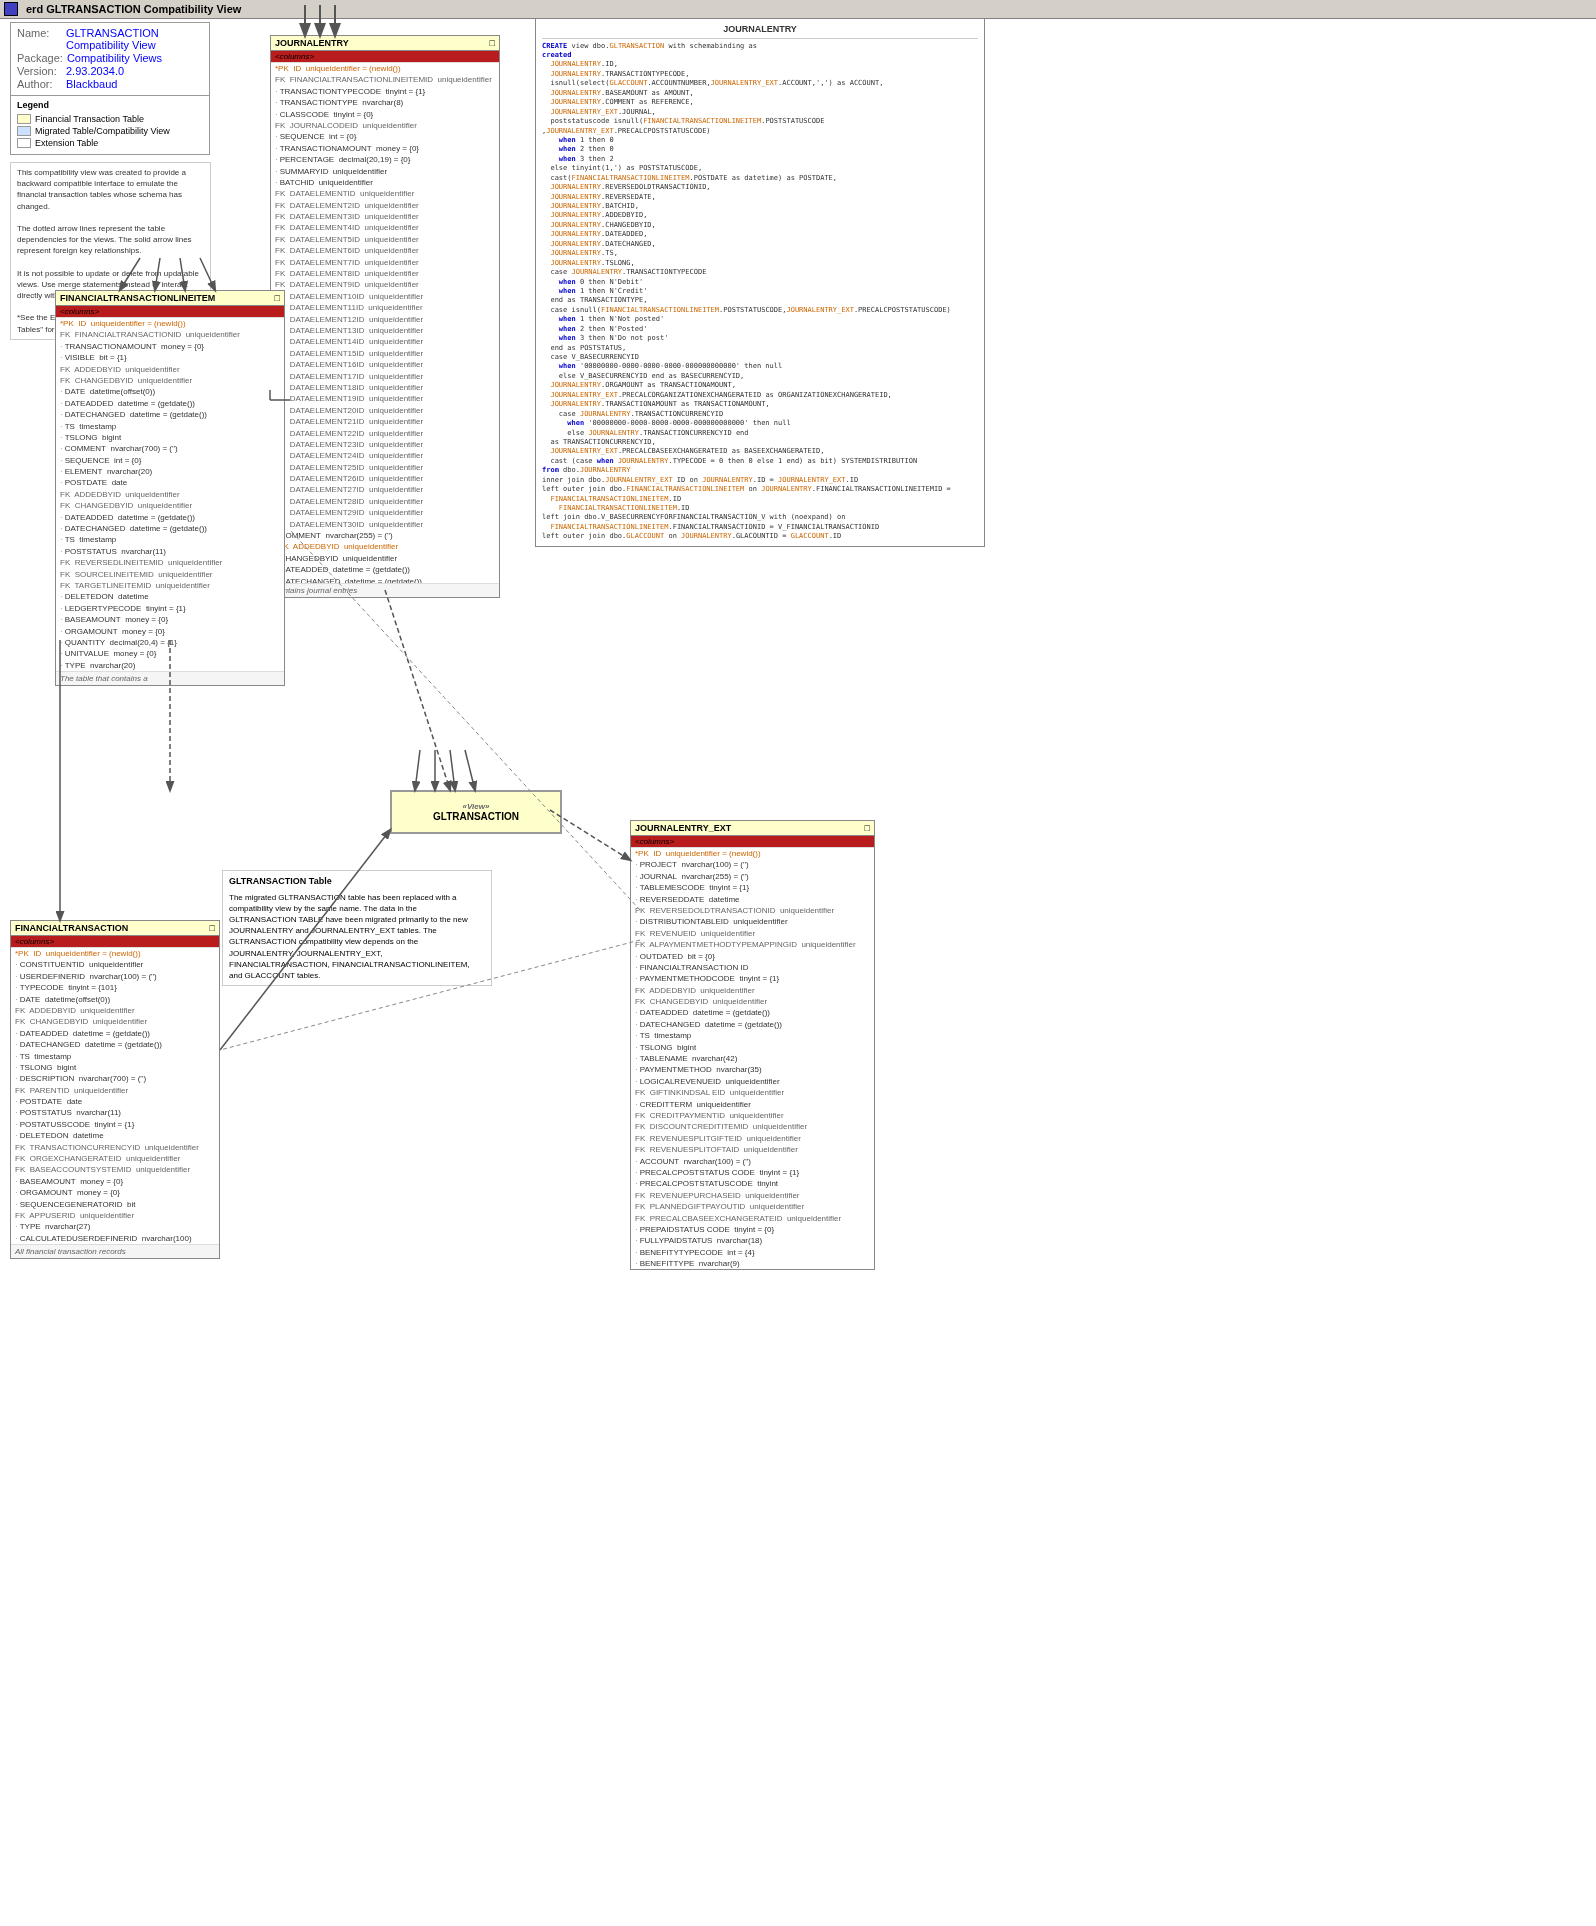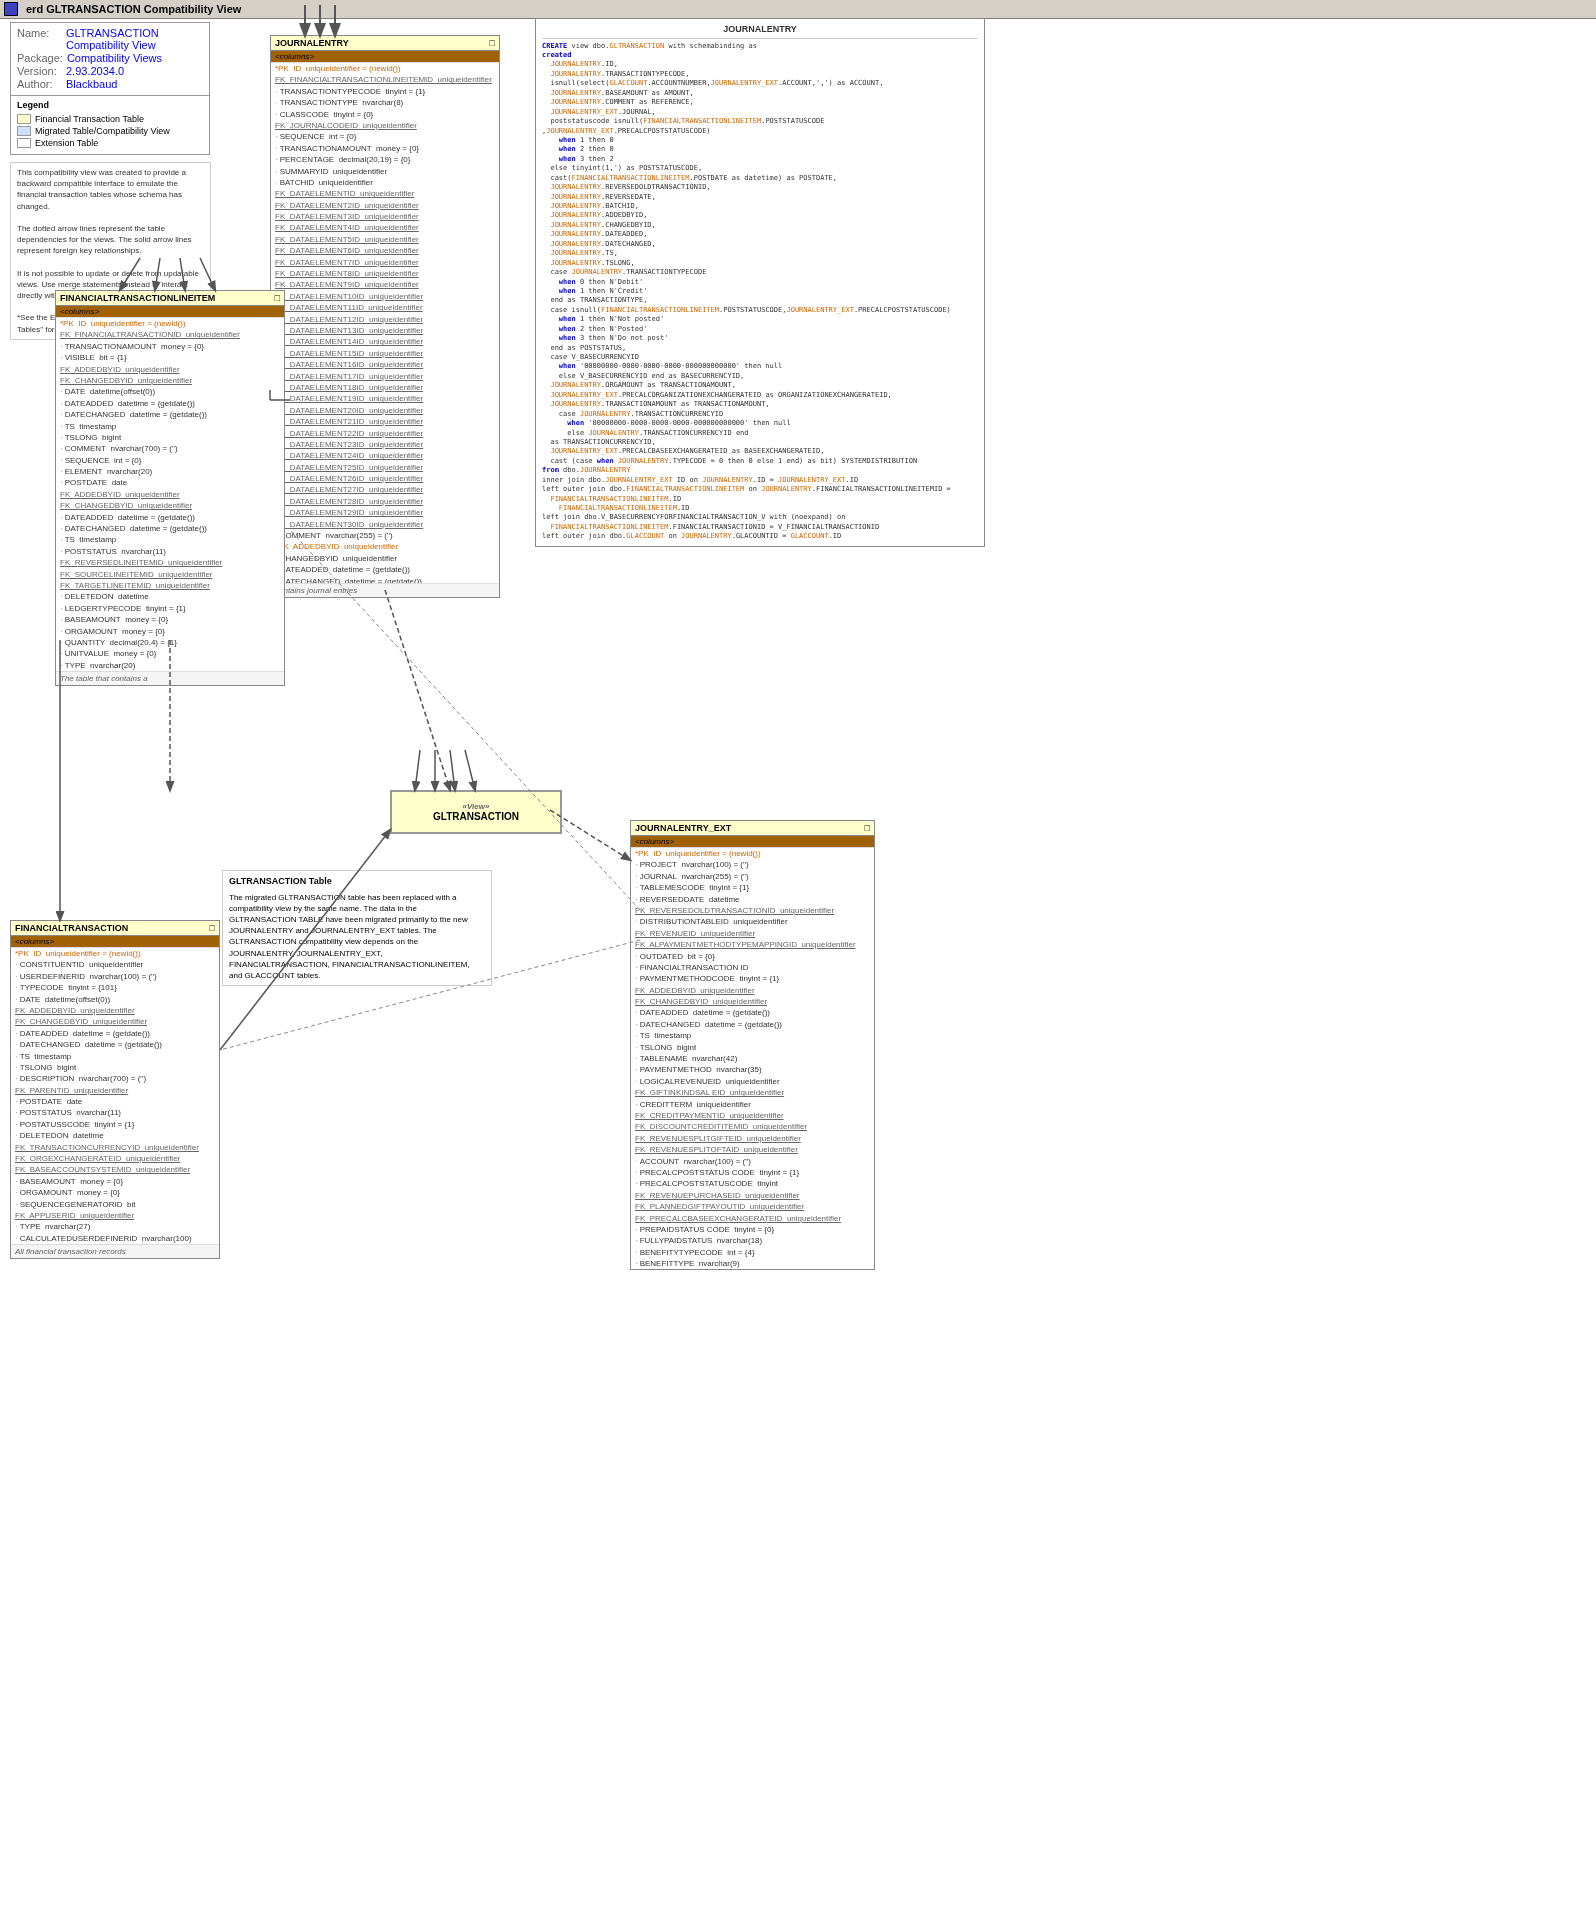--- a/index.html
+++ b/index.html
@@ -96,34 +96,34 @@
       text-align: center;
       display: flex;
       justify-content: space-between;
       align-items: center;
     }
     .table-box .table-header .icon-btn {
       font-size: 9px;
       cursor: pointer;
     }
     .table-box .col-header {
-      background: #a16207;
+      background: #b91c1c;
       padding: 1px 4px;
       font-style: italic;
       font-size: 8px;
       border-bottom: 1px solid #ddd;
     }
     .table-box .col-item {
       padding: 1px 4px 0 4px;
       line-height: 1.3;
       color: #333;
       white-space: nowrap;
     }
     .table-box .col-item.pk { color: #cc6600; }
-    .table-box .col-item.fk { color: #666; text-decoration: underline; }
+    .table-box .col-item.fk { color: #666; }
     .table-box .col-item .bullet { color: #999; margin-right: 2px; }
     .table-box .notes-bar {
       background: #f5f5f5;
       border-top: 1px solid #ddd;
       padding: 2px 4px;
       font-style: italic;
       color: #666;
       font-size: 8px;
     }
 

